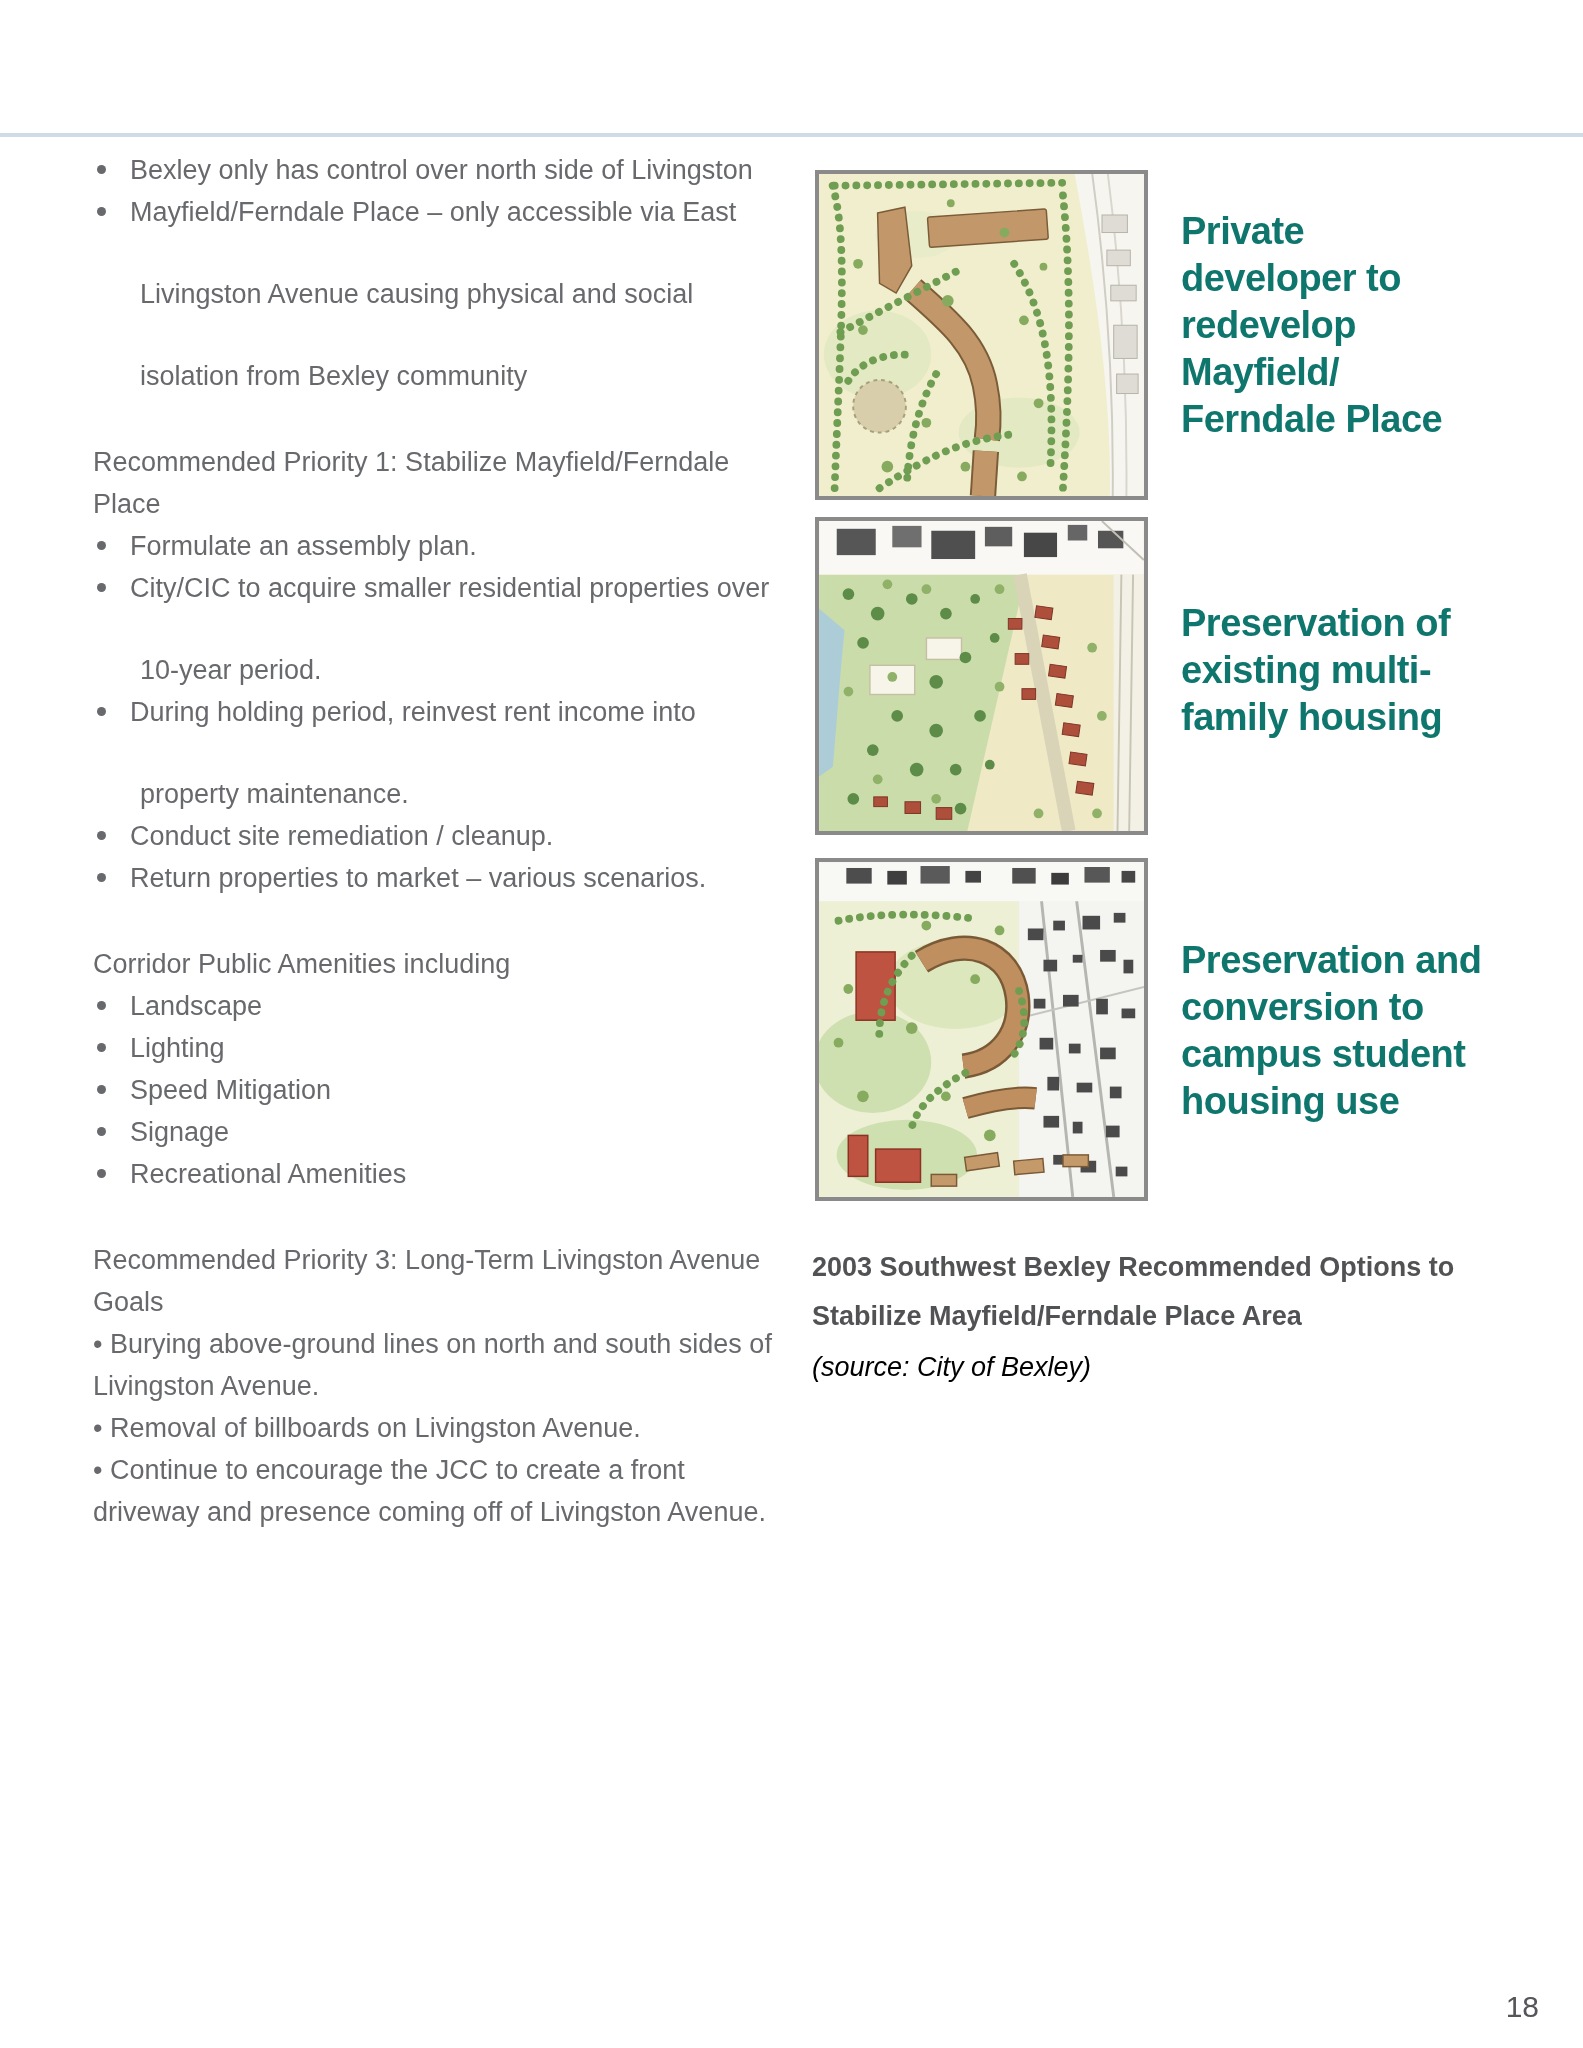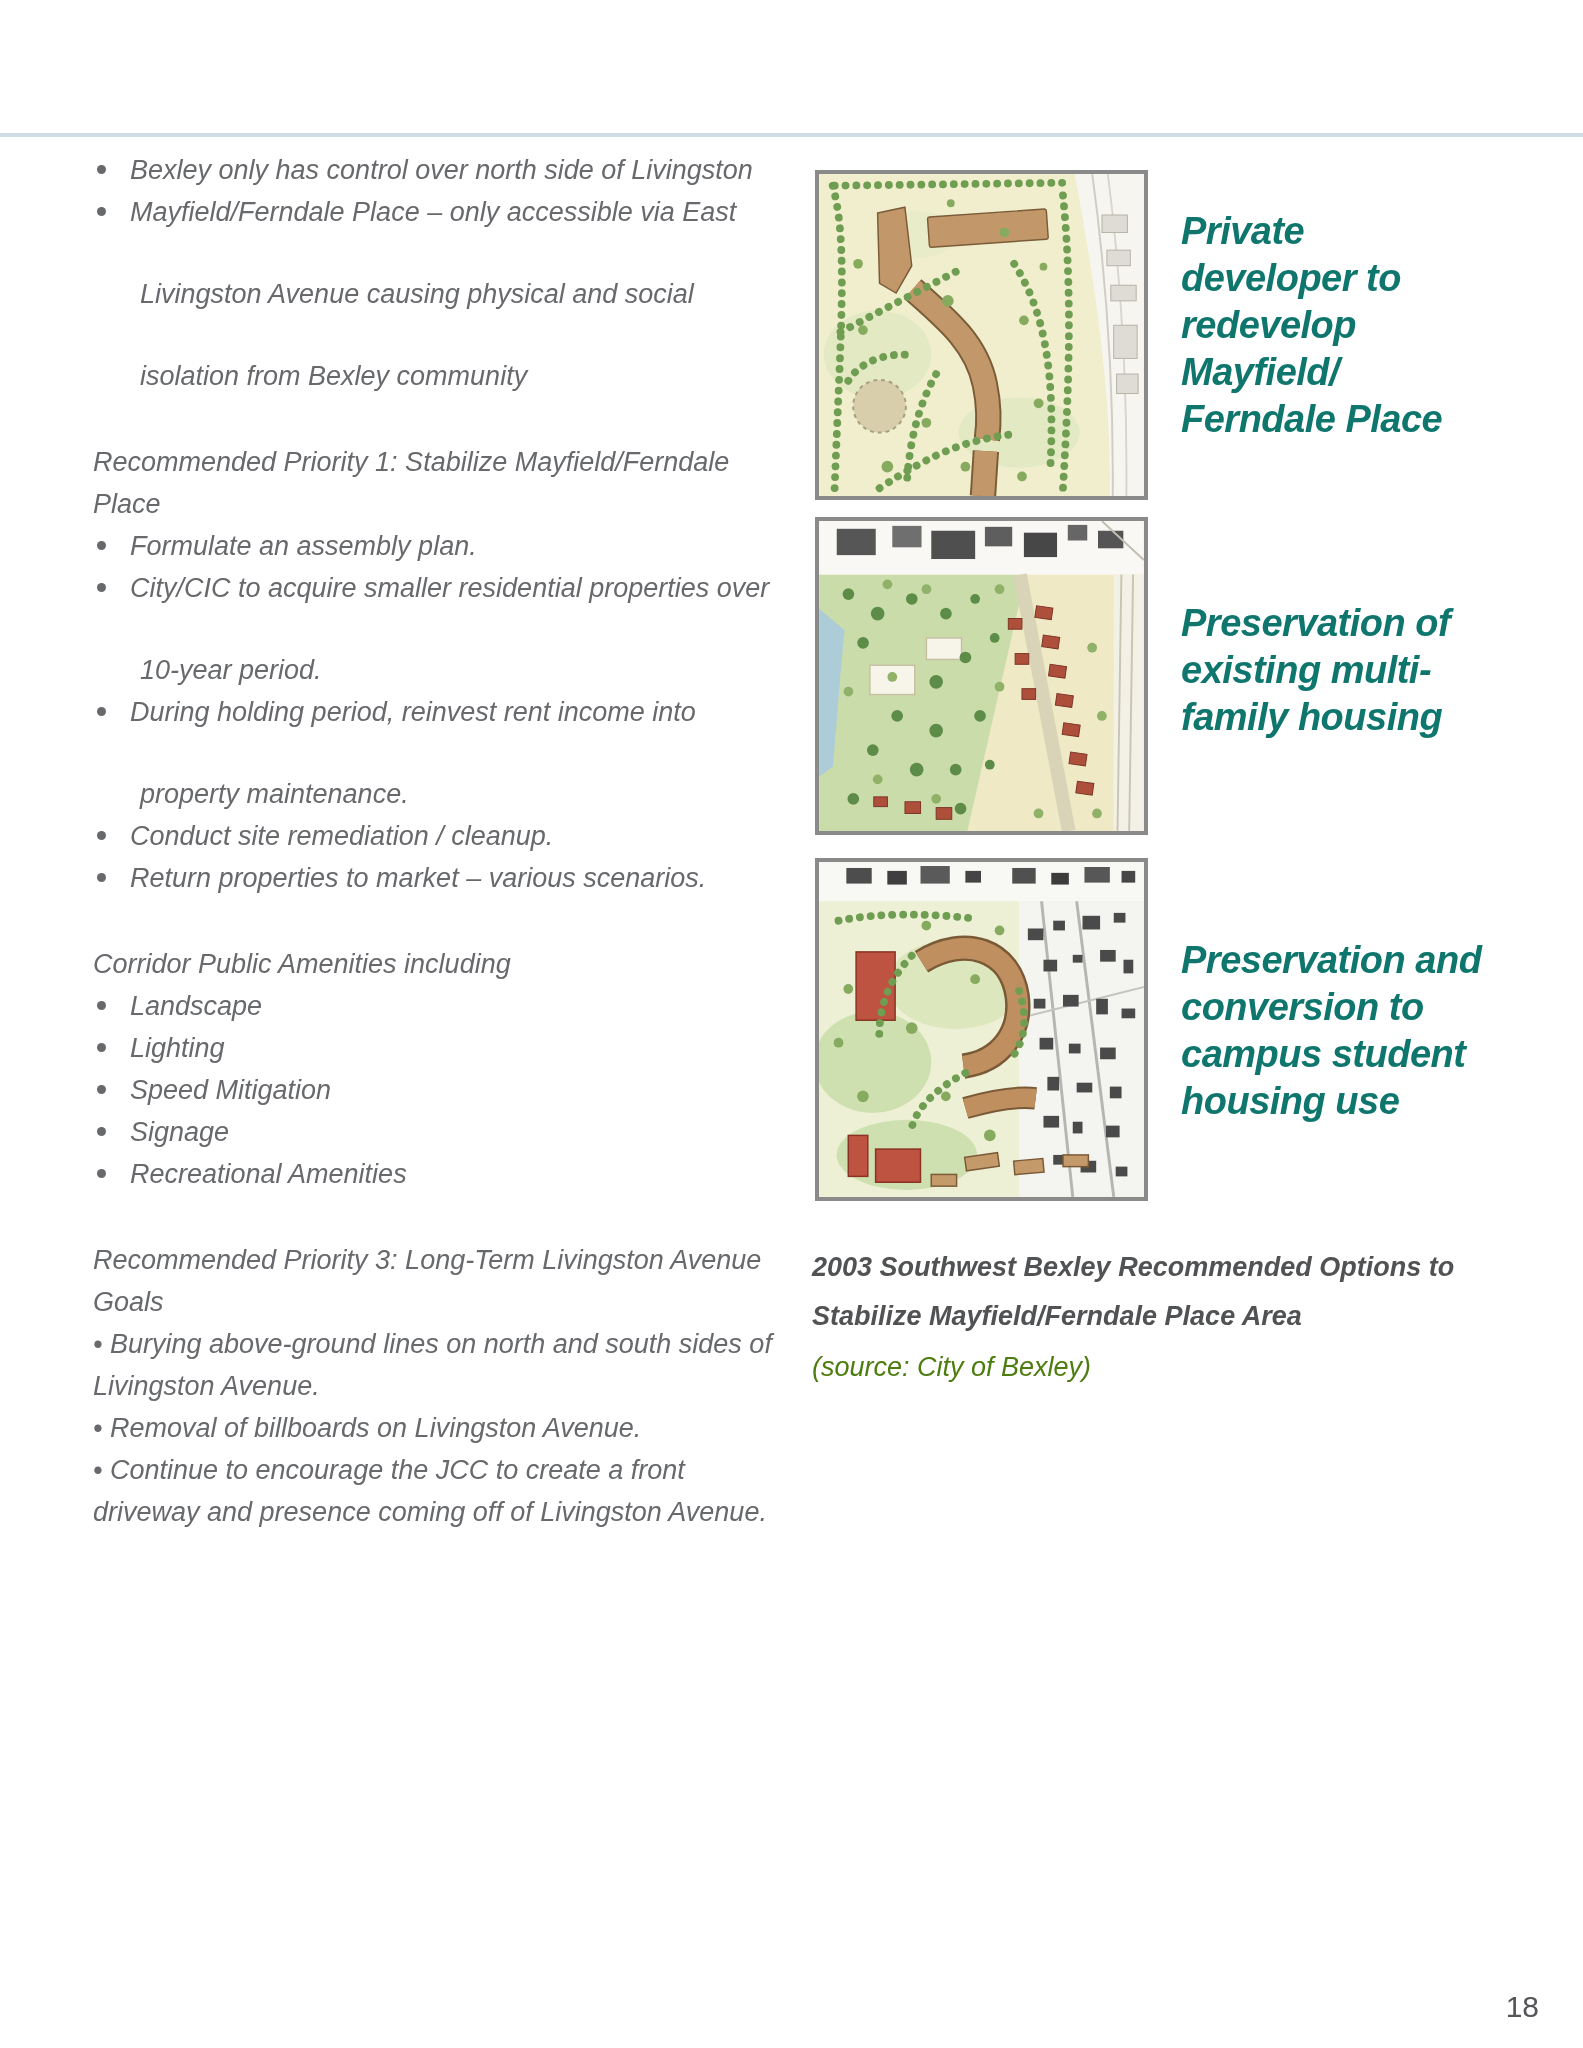--- a/index.html
+++ b/index.html
@@ -11,37 +11,37 @@
 
   
   .left-col { position:absolute; left:93px; top:149px; width:710px;
     font-size:27px; line-height:42px; color:#67696c; }
   .left-col ul { margin:0; padding:0; list-style:none; }
   .blist li { position:relative; padding-left:37px; }
   .blist li::before { content:""; position:absolute; left:4px; top:16px; width:9px; height:9px;
     border-radius:50%; background:#67696c; }
   .blist li .line + .line { padding-left:10px;margin-top:40px; }
   .section { margin-top:44px; }
-  .line { white-space:nowrap;font-style:italic; }
+  .line { white-space:nowrap; }
 
   
   .fig-frame { position:absolute; left:815px; width:333px; border:4px solid #8a8a8a;
     box-sizing:border-box; background:#f1eecd; }
   #fig1 { top:170px; height:330px; }
   #fig2 { top:517px; height:318px; }
   #fig3 { top:858px; height:343px; }
   .fig-frame svg { display:block; width:100%; height:100%; }
 
   .fig-caption { position:absolute; left:1181px; font-size:38px; font-weight:bold;
     line-height:47px; color:#0f766e; letter-spacing:-0.5px; }
   #cap1 { top:208px; } #cap2 { top:600px; } #cap3 { top:937px; }
 
   .fig-bottom-caption { position:absolute; left:812px; top:1243px; width:660px;
     font-size:27px; font-weight:bold; line-height:49px; color:#515254; }
-  .fig-source { font-size:27px; font-style:italic; font-weight:normal; color:#4d7c0f; margin-top:2px; }
+  .fig-source { font-size:27px; font-style:italic; font-weight:normal; color:#000000; margin-top:2px; }
 
   .page-number { position:absolute; top:1990px; right:44px; font-size:30px; color:#55565a; }
 </style>
 </head>
 <body>
 
 <div class="top-rule"></div>
 
 <div class="left-col">
   <ul class="blist">

